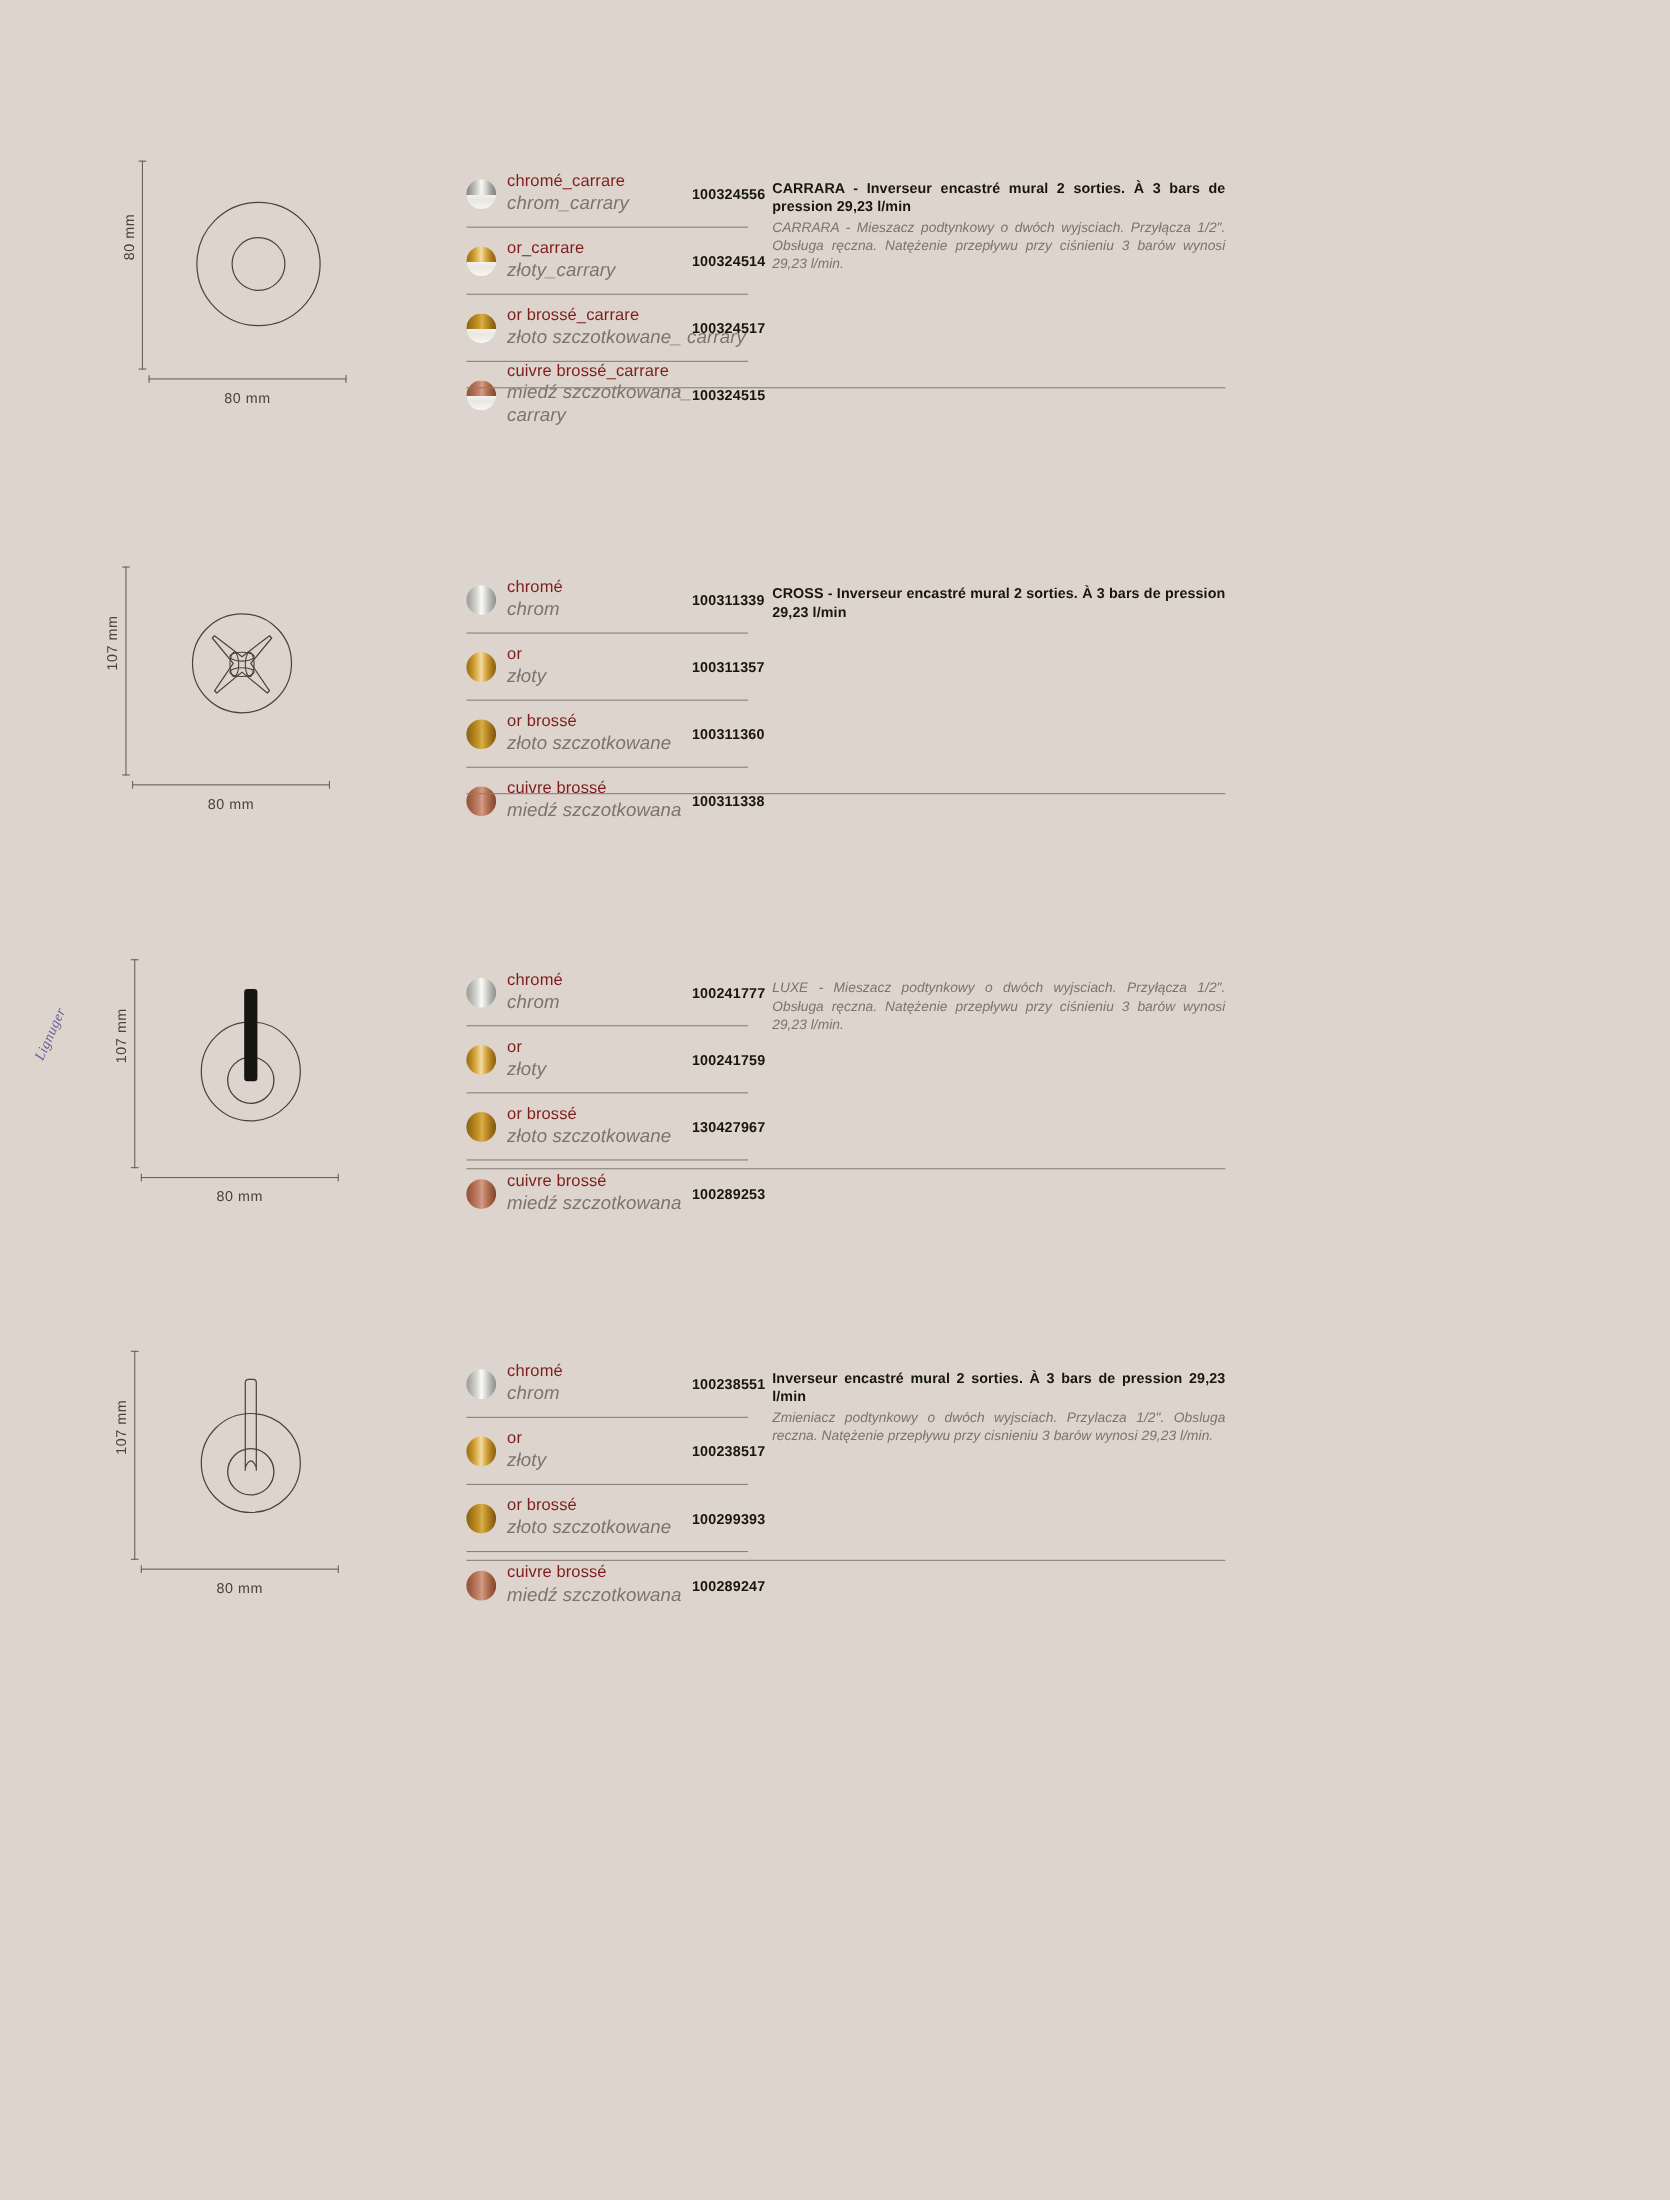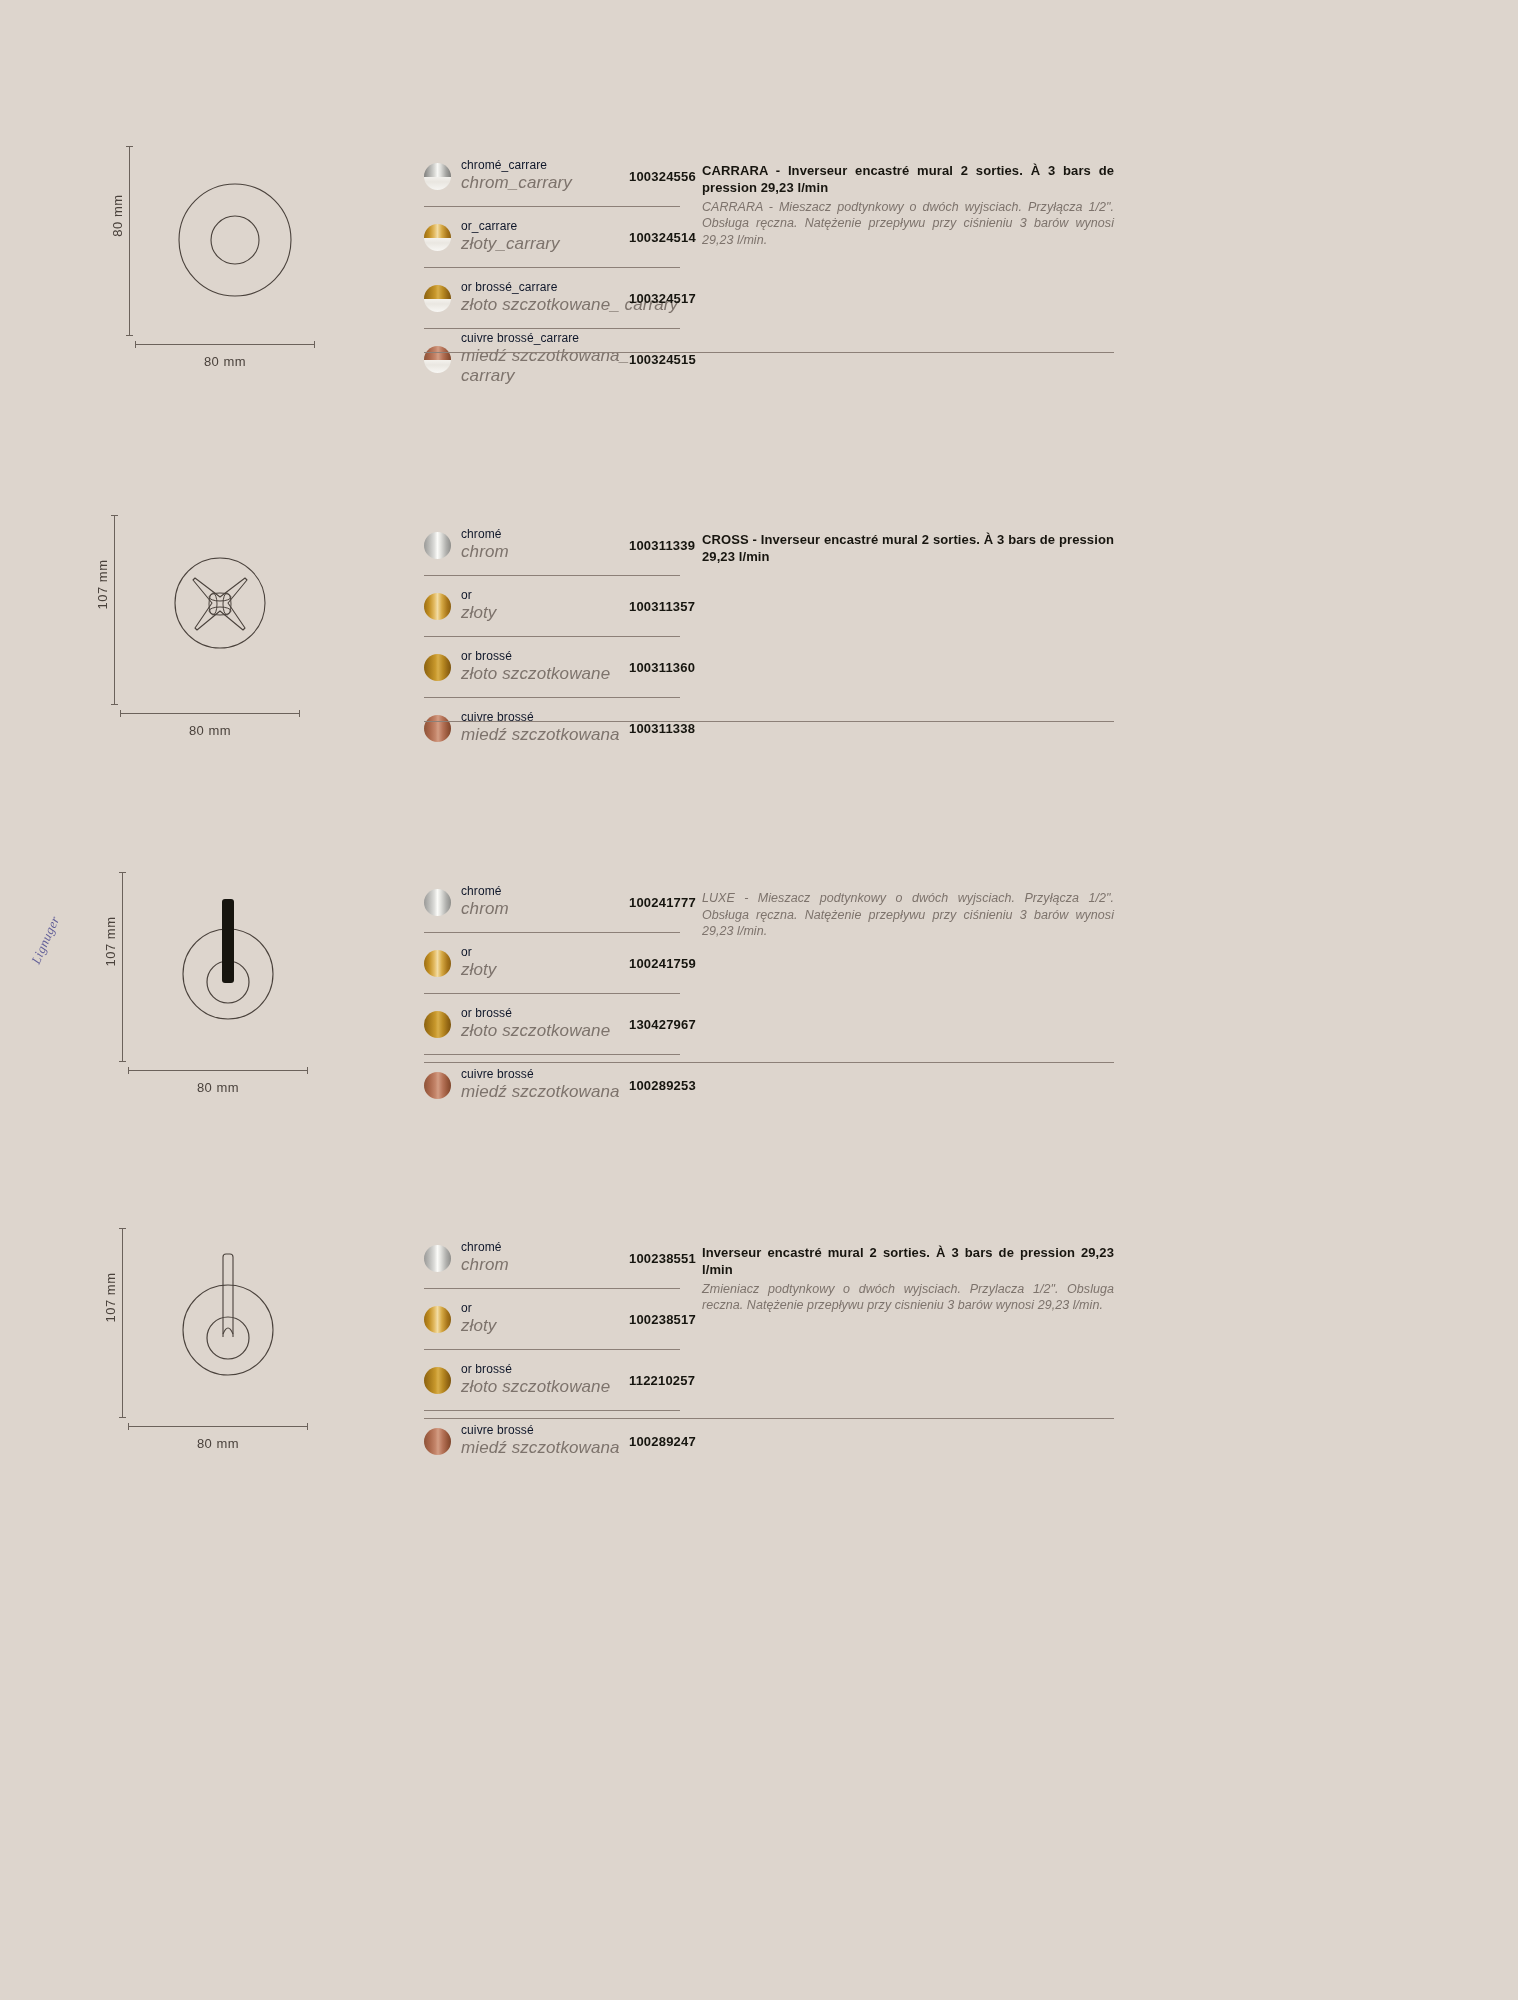--- a/index.html
+++ b/index.html
@@ -187,22 +187,22 @@
     background:
       linear-gradient(180deg, rgba(0,0,0,0) 52%, #f4f2ee 52%, #eae7e1 70%, #f8f7f4 100%),
       linear-gradient(90deg,#8d5338 0%,#a9664a 20%,#c4856a 42%,#d39d84 52%,#b57257 70%,#955539 88%,#7e452c 100%);
   }
 
   .finish-names {
     flex: 1 1 auto;
     min-width: 0;
   }
   .finish-fr {
-    font-size: 12px;
-    color: #0f172a;
+    font-size: 15px;
+    color: #7f1d1d;
     line-height: 1.22;
     letter-spacing: 0.1px;
   }
   .finish-pl {
     font-size: 17px;
     color: #7d736c;
     font-style: italic;
     line-height: 1.22;
     letter-spacing: 0.1px;
   }
@@ -476,21 +476,21 @@
           <div class="finish-pl">złoty</div>
         </div>
         <div class="finish-code">100238517</div>
       </div>
       <div class="finish-row">
         <div class="swatch swatch-orbrosse"></div>
         <div class="finish-names">
           <div class="finish-fr">or brossé</div>
           <div class="finish-pl">złoto szczotkowane</div>
         </div>
-        <div class="finish-code">112210257</div>
+        <div class="finish-code">100299393</div>
       </div>
       <div class="finish-row last">
         <div class="swatch swatch-cuivre"></div>
         <div class="finish-names">
           <div class="finish-fr">cuivre brossé</div>
           <div class="finish-pl">miedź szczotkowana</div>
         </div>
         <div class="finish-code">100289247</div>
       </div>
     </div>

